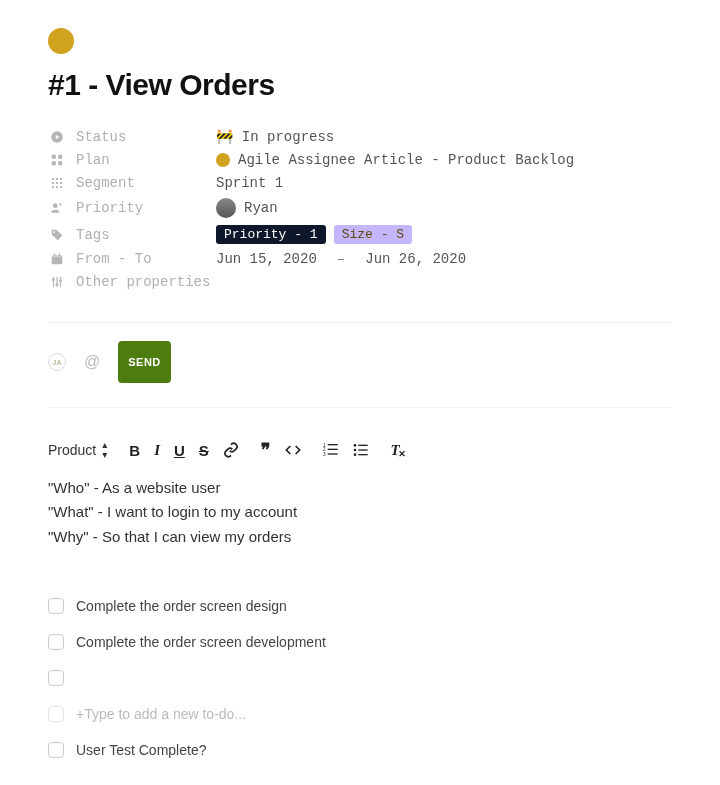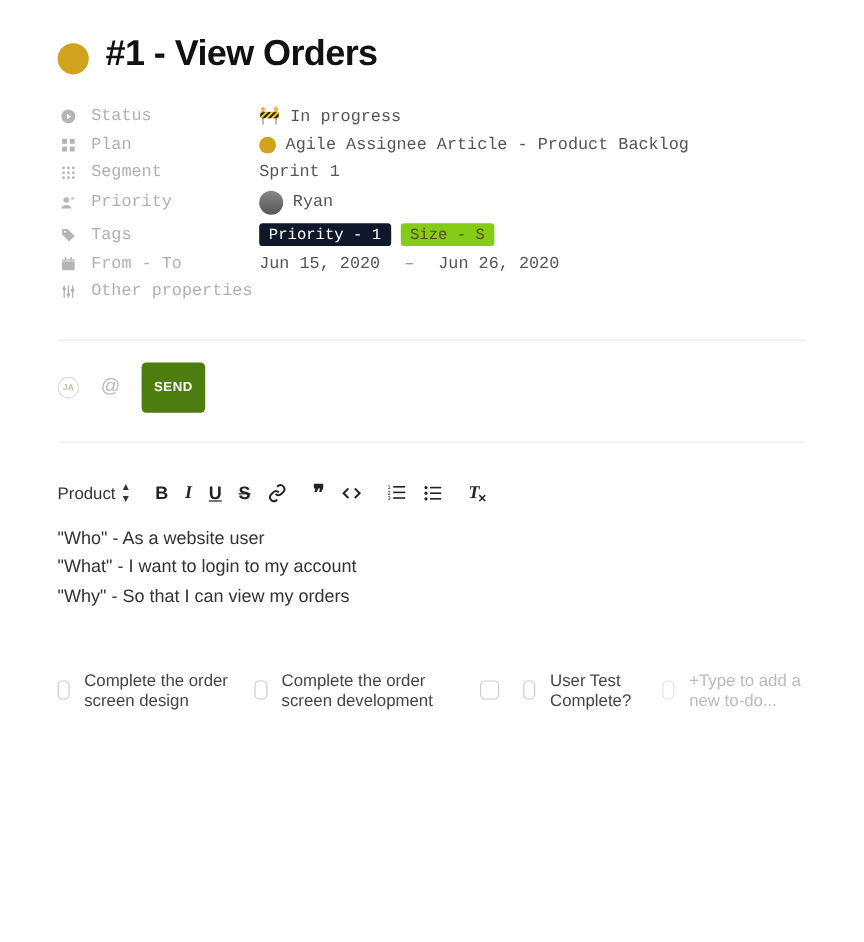--- a/index.html
+++ b/index.html
@@ -4,36 +4,36 @@
 <style>
   * { box-sizing: border-box; margin: 0; padding: 0; }
   body {
     font-family: -apple-system, BlinkMacSystemFont, "Segoe UI", Helvetica, Arial, sans-serif;
     background: #fff;
     color: #333;
     width: 720px;
     padding: 28px 48px 20px 48px;
     font-size: 14px;
   }
-  .title-row { display: flex; align-items: flex-end; gap: 14px; margin-bottom: 26px; }
+  .title-row { display: flex; align-items: flex-start; gap: 14px; margin-bottom: 26px; flex-direction: column; }
   .title-dot { width: 26px; height: 26px; border-radius: 50%; background: #d1a21e; flex: 0 0 auto; }
   .title-text { font-size: 30px; font-weight: 600; letter-spacing: -0.5px; color:#111; }
 
   .props { display: flex; flex-direction: column; gap: 7px; margin-bottom: 32px; font-family: Liberation Mono, monospace; }
   .prop-row { display: flex; align-items: center; }
   .prop-icon { width: 18px; display: flex; justify-content: center; color: #b5b5b5; font-size: 13px; }
   .prop-label { width: 150px; color: #b0b0b0; font-size: 14px; padding-left: 10px; }
   .prop-value { display: flex; align-items: center; gap: 8px; font-size: 14px; color: #555; }
 
   .plan-dot { width: 14px; height: 14px; border-radius: 50%; background: #d1a21e; }
   .avatar { width: 20px; height: 20px; border-radius: 50%; background: linear-gradient(#888,#555); display:inline-block; }
 
   .tag-chip { padding: 2px 8px; border-radius: 3px; font-size: 13px; font-weight: 500; }
   .tag-prio { background: #0f172a; color: #fff; }
-  .tag-size { background: #84cc16; color: #5b4a10; }
+  .tag-size { background: #c4b5fd; color: #5b4a10; }
 
   .date-sep { color: #888; margin: 0 12px; }
 
   .divider { border: none; border-top: 1px solid #eee; margin: 14px 0; }
 
   .comment-row { display: flex; align-items: center; gap: 12px; padding: 4px 0 10px 0;}
   .comment-avatar { width: 18px; height: 18px; border-radius: 50%; border: 1px solid #ddd; display:flex;align-items:center;justify-content:center; font-size:7px; color:#bb9; font-weight:600;}
   .comment-input { flex: 1; border: none; font-size: 14px; color: #666; background: transparent; }
   .comment-input::placeholder { color: #b5b5b5; }
   .mention-btn { color: #bbb; font-size: 16px; background: none; border: none; padding: 0 6px; cursor: pointer; }
@@ -42,21 +42,21 @@
   .toolbar { display: flex; align-items: center; gap: 22px; padding: 18px 0 10px 0; }
   .tb-format { display: flex; align-items: center; gap: 6px; font-size: 14px; cursor: pointer; }
   .tb-caret { font-size: 10px; line-height: 1; display:flex; flex-direction:column; gap:1px; }
   .tb-group { display: flex; gap: 14px; align-items: center; }
   .tb-btn { background: none; border: none; cursor: pointer; color: #222; font-size: 15px; padding:0; line-height:1; }
   .tb-btn svg { display:block; }
 
   .body-text { font-size: 15px; color: #333; line-height: 1.55; margin-top: 6px; }
   .body-text div { margin-bottom: 1px; }
 
-  .todo-list { margin-top: 50px; display: flex; gap: 20px; }
+  .todo-list { margin-top: 50px; display: flex; flex-direction: column; gap: 20px; }
   .todo-item { display: flex; align-items: center; gap: 12px; font-size: 14px; color: #444; }
   .todo-check { width: 16px; height: 16px; border: 1.5px solid #ccc; border-radius: 4px; cursor: pointer; }
   .todo-placeholder { color: #bbb; }
   .todo-placeholder .todo-check { border-color: #e3e3e3; }
   
   .icon-svg { width:14px; height:14px; }
 </style>
 </head>
 <body>
 
@@ -247,21 +247,21 @@
     <div class="todo-check"></div>
     <span>Complete the order screen design</span>
   </div>
   <div class="todo-item">
     <div class="todo-check"></div>
     <span>Complete the order screen development</span>
   </div>
   <div class="todo-item">
     <div class="todo-check"></div>
   </div>
+  <div class="todo-item todo-placeholder">
+    <div class="todo-check"></div>
+    <span>+Type to add a new to-do...</span>
+  </div>
   <div class="todo-item">
     <div class="todo-check"></div>
     <span>User Test Complete?</span>
   </div>
-  <div class="todo-item todo-placeholder">
-    <div class="todo-check"></div>
-    <span>+Type to add a new to-do...</span>
-  </div>
 </div>
 
 </body></html>

